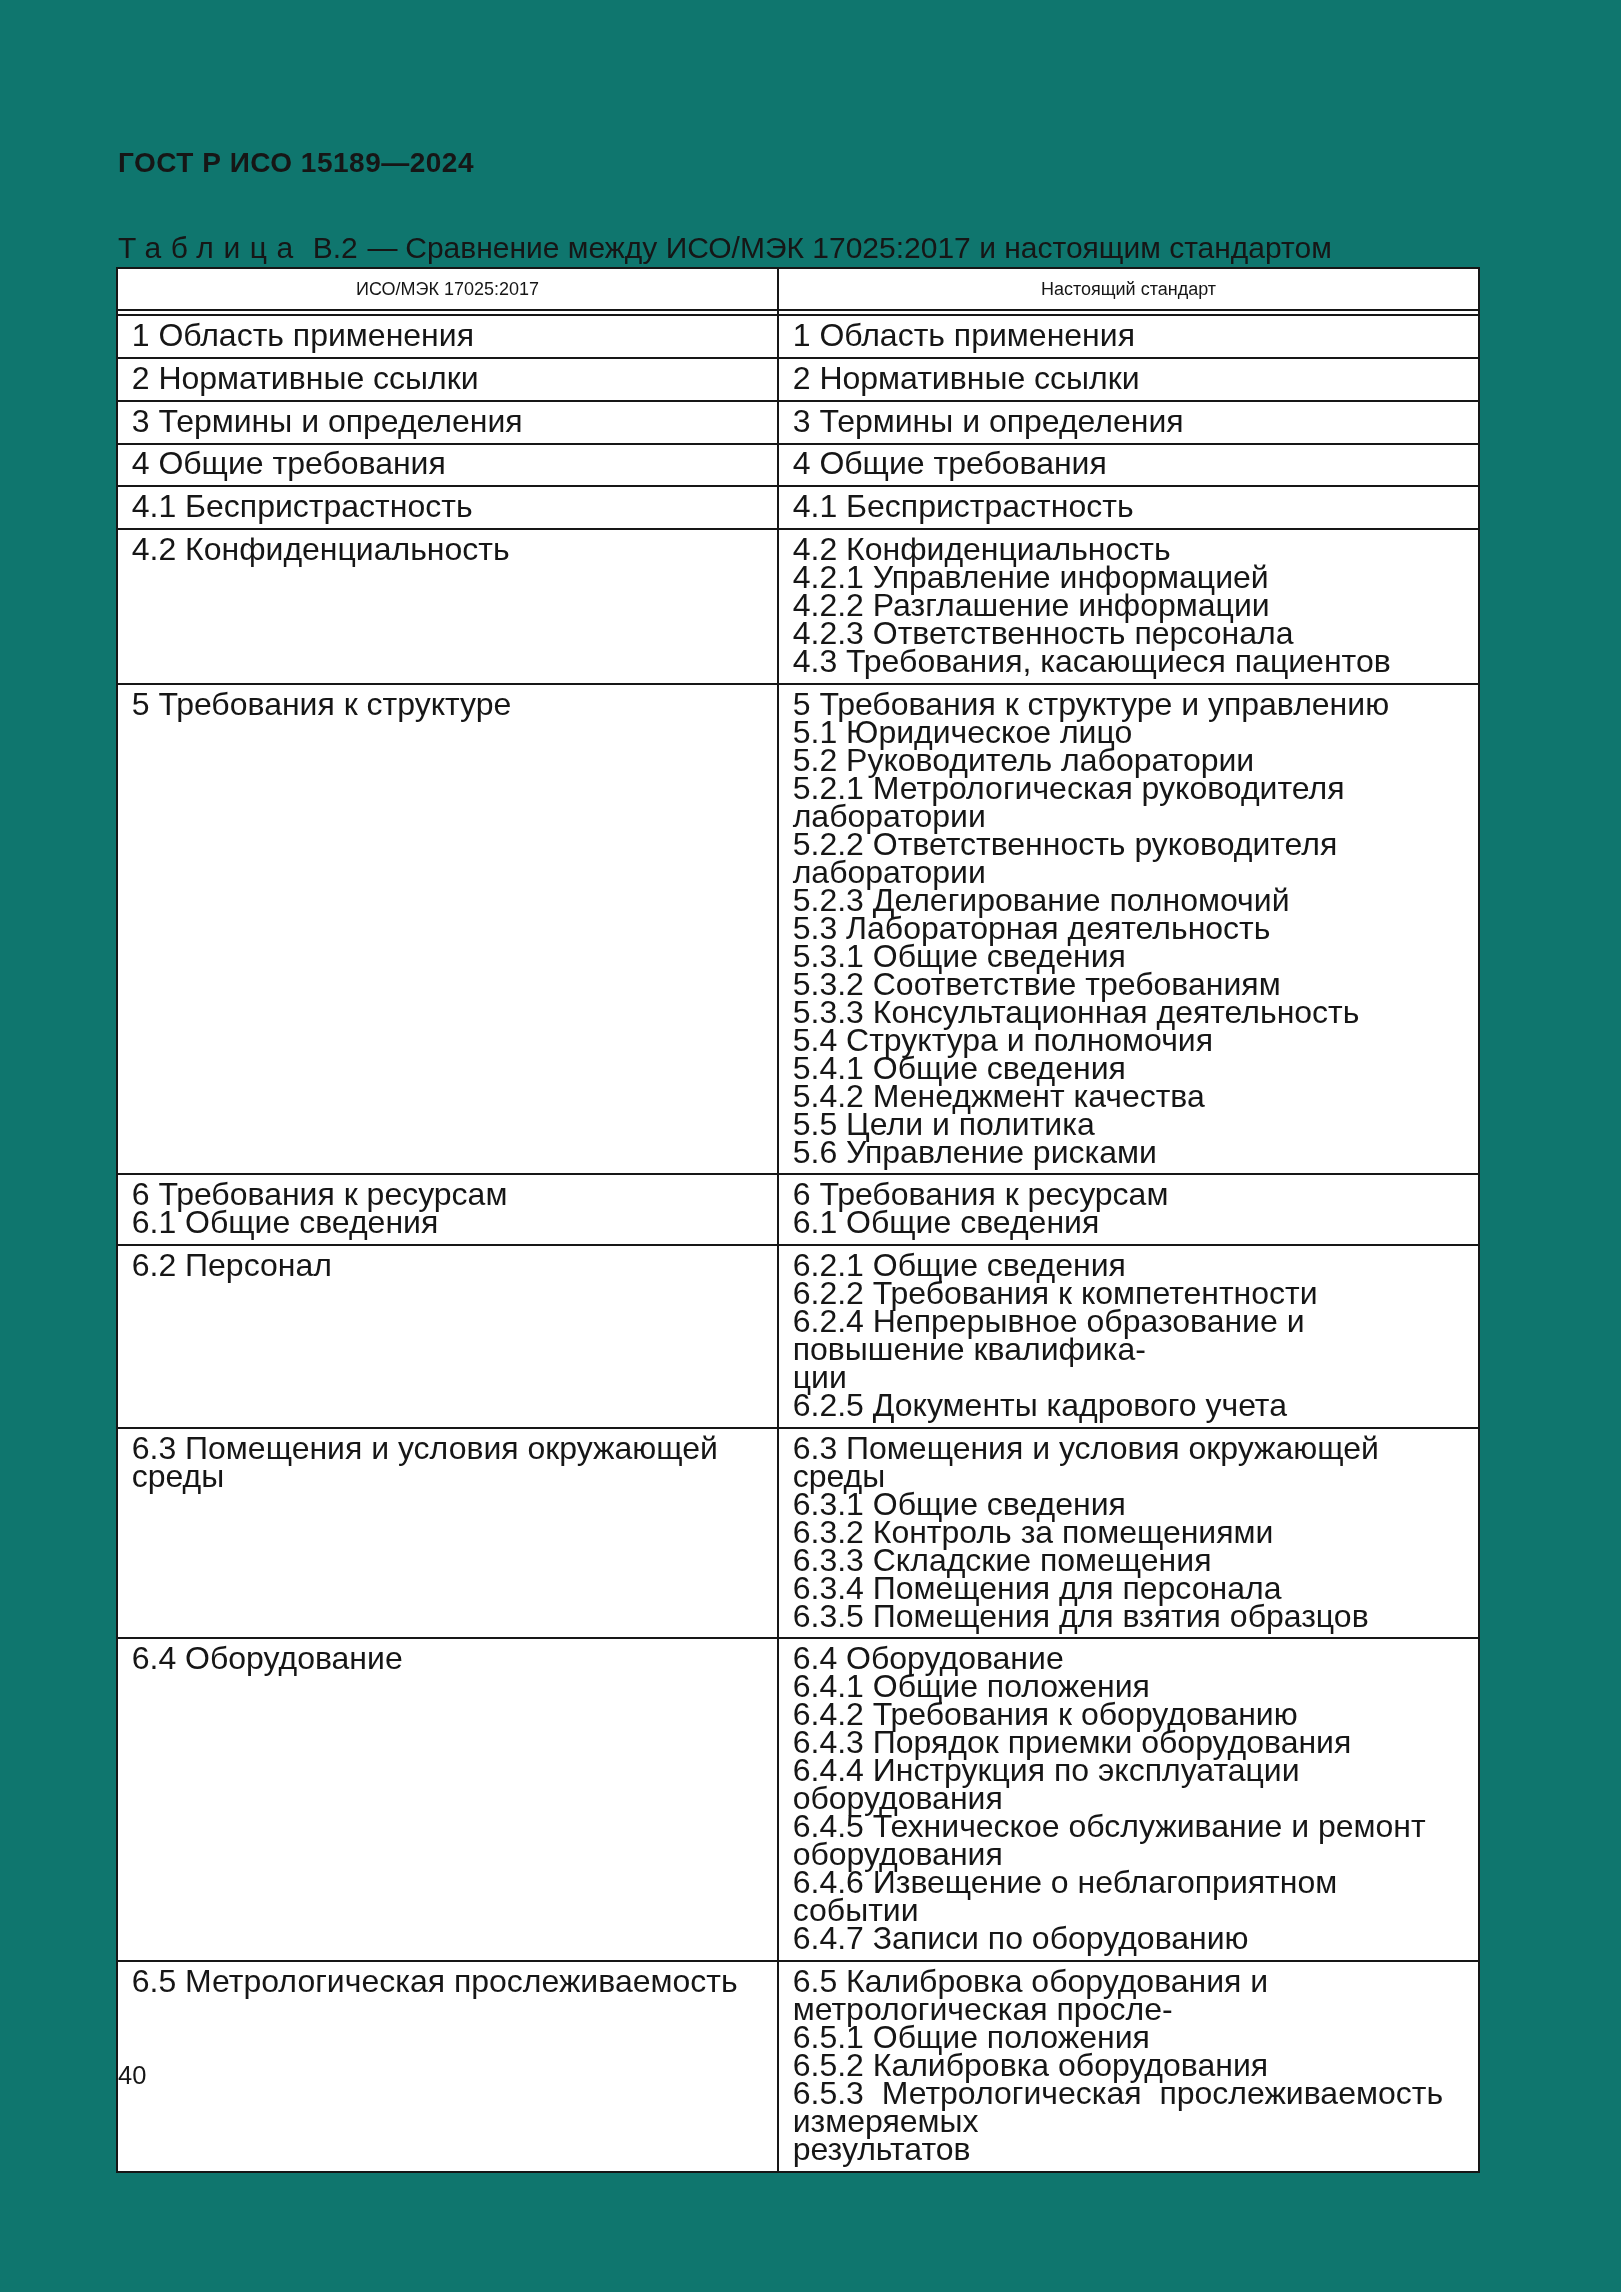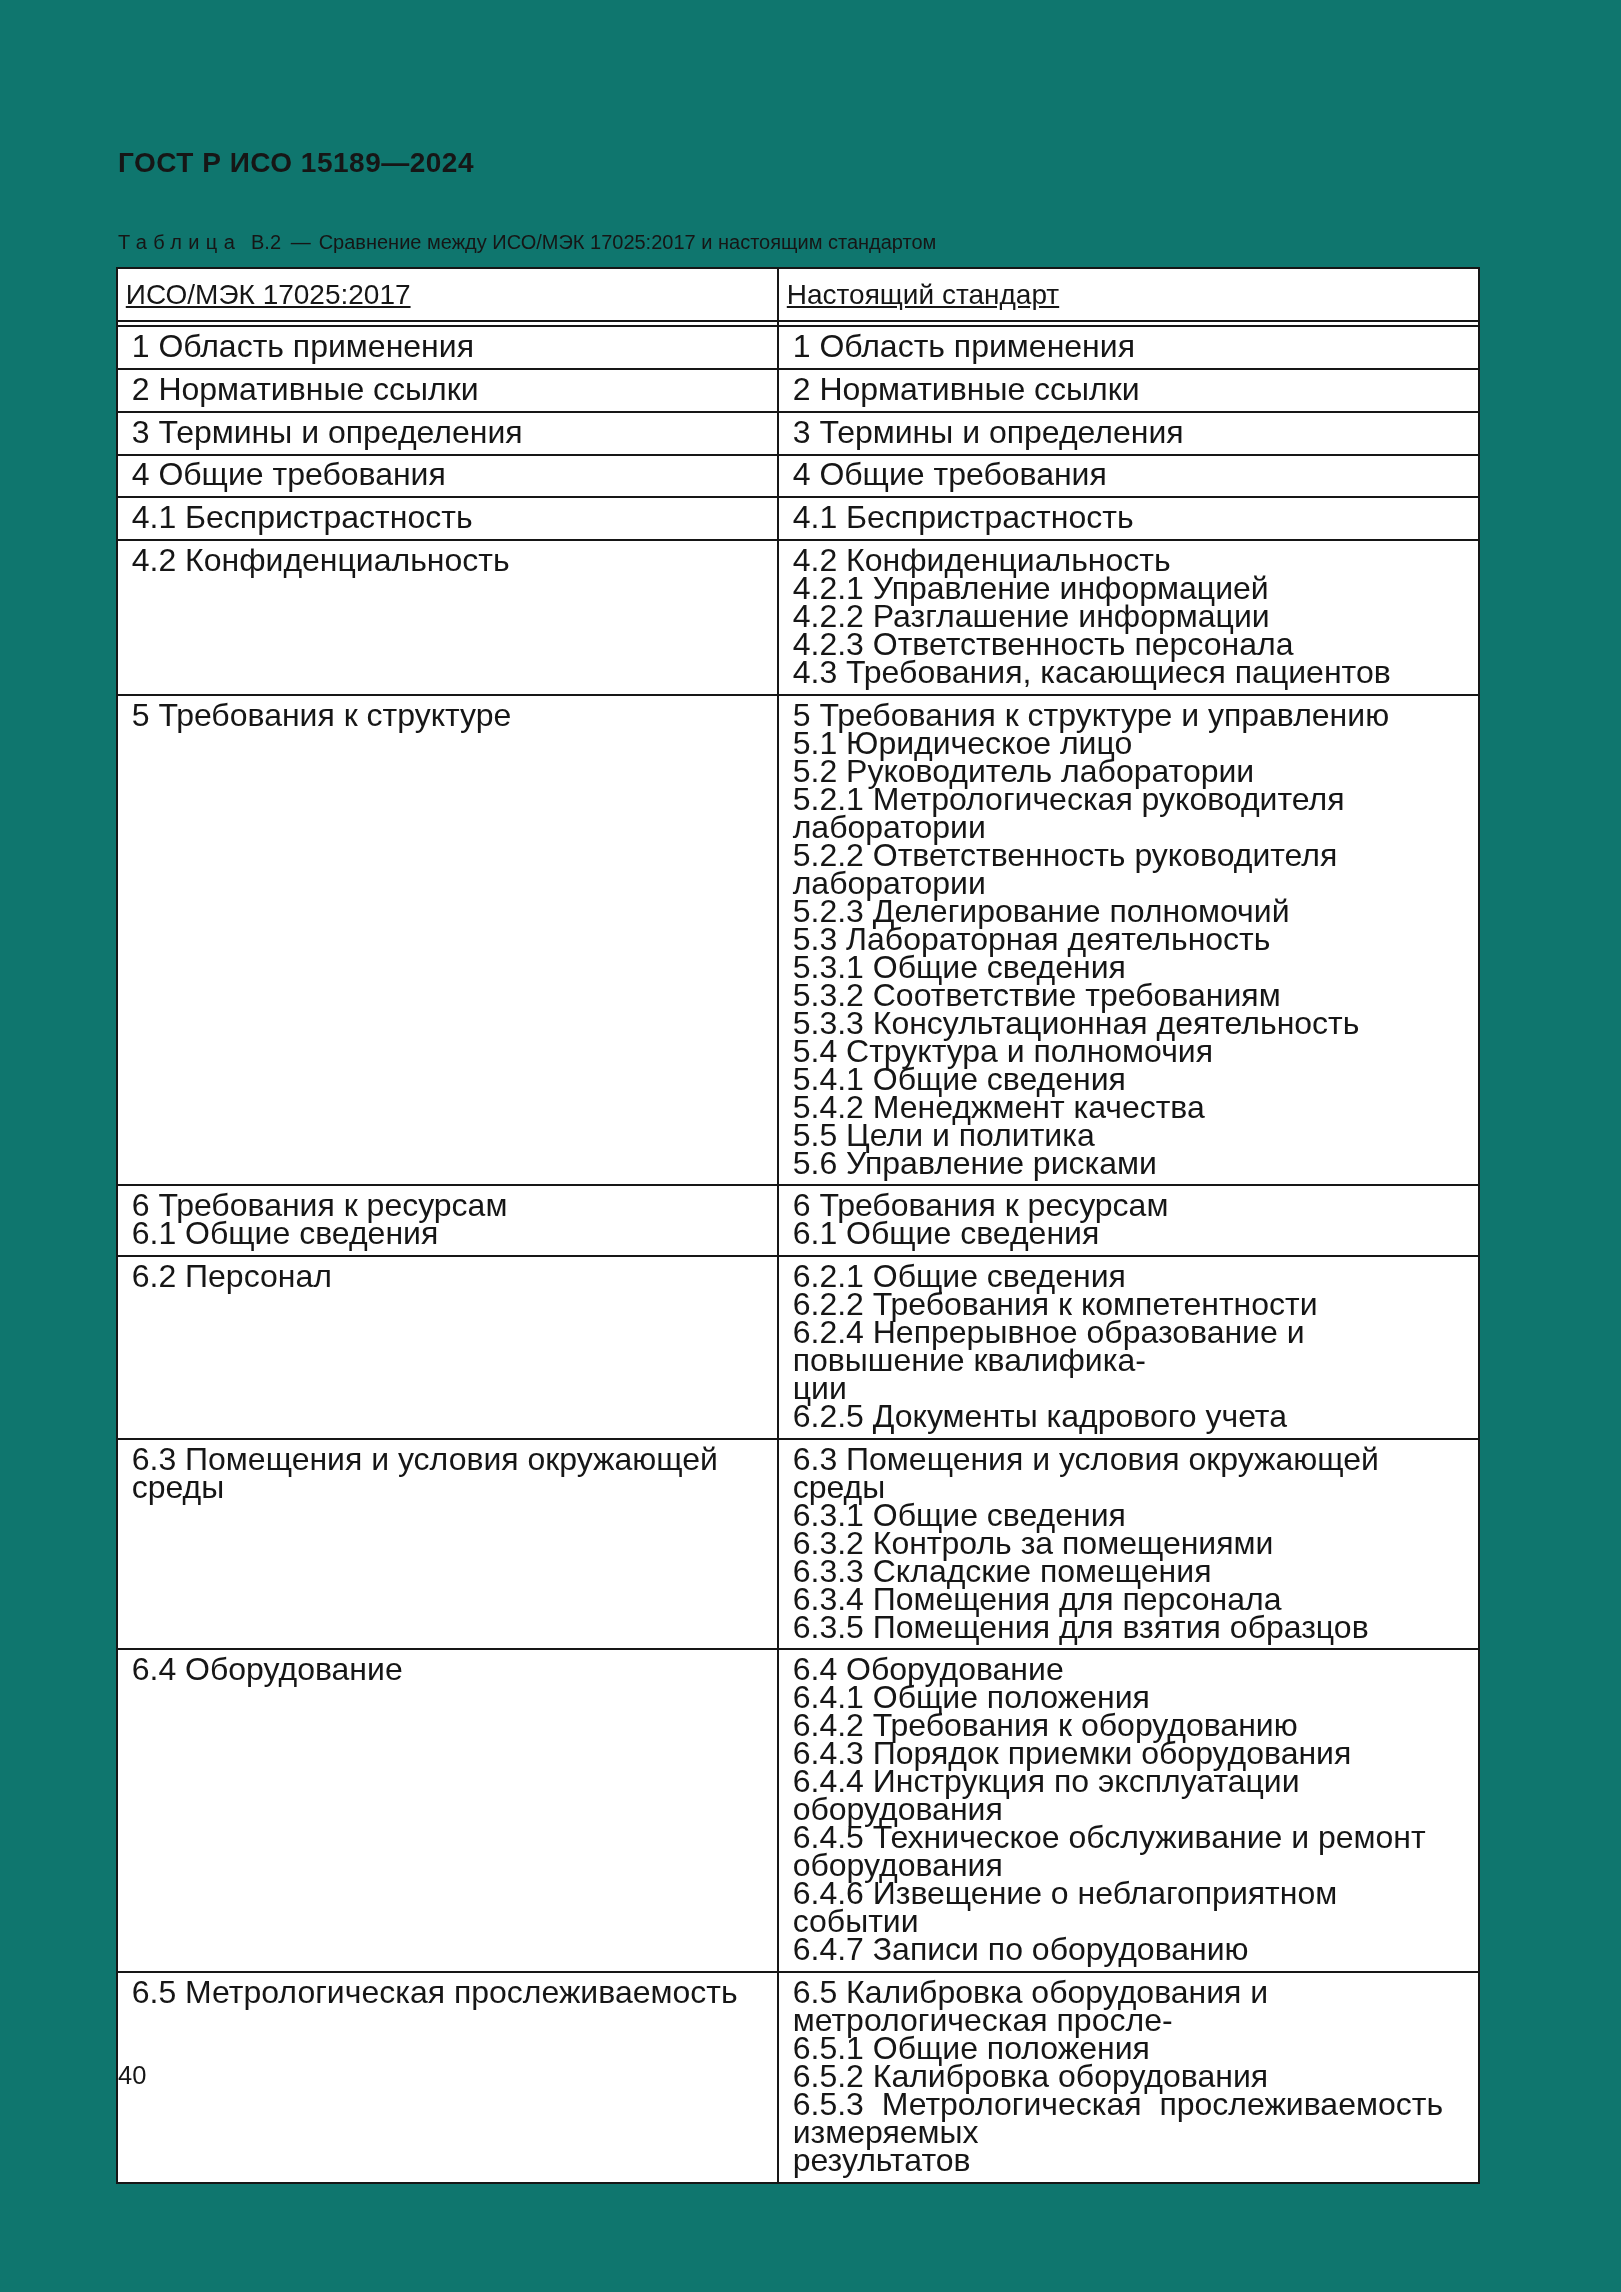--- a/index.html
+++ b/index.html
@@ -18,39 +18,39 @@
     left: 118px;
     top: 147px;
     font-size: 28px;
     font-weight: bold;
     letter-spacing: 0.5px;
   }
   .table-caption {
     position: absolute;
     left: 118px;
     top: 231px;
-    font-size: 20px;
+    font-size: 30px;
     white-space: nowrap;
   }
   .table-caption .cap-label { letter-spacing: 0.32em; }
   .table-caption .cap-number { margin-left: 9.8px; }
   .table-caption .cap-dash { margin: 0 7.8px 0 9.8px; }
   .gost-table {
     position: absolute;
     left: 116px;
     top: 267px;
     width: 1364px;
     border: 2.9px solid #161616;
     background: #fff;
   }
   .t-head { display: flex; border-bottom: 2.9px solid #161616; }
   .t-head .hcell {
-    font-size: 28px;
+    font-size: 18px;
+    text-align: center;
     padding: 9.8px 7.8px 8.8px;
-    text-decoration: underline;
   }
   .t-sep { display: flex; height: 5.9px; border-bottom: 2px solid #161616; }
   .t-row { display: flex; border-bottom: 2.9px solid #161616; }
   .t-row:last-child { border-bottom: none; }
   .col-l { width: 661px; border-right: 2.9px solid #161616; }
   .col-r { flex: 1; }
   .cell { font-size: 32px; line-height: 28px; padding: 4.9px 13.7px 7.8px; }
   .cell .line { white-space: pre-wrap; }
   .page-number {
     position: absolute;

